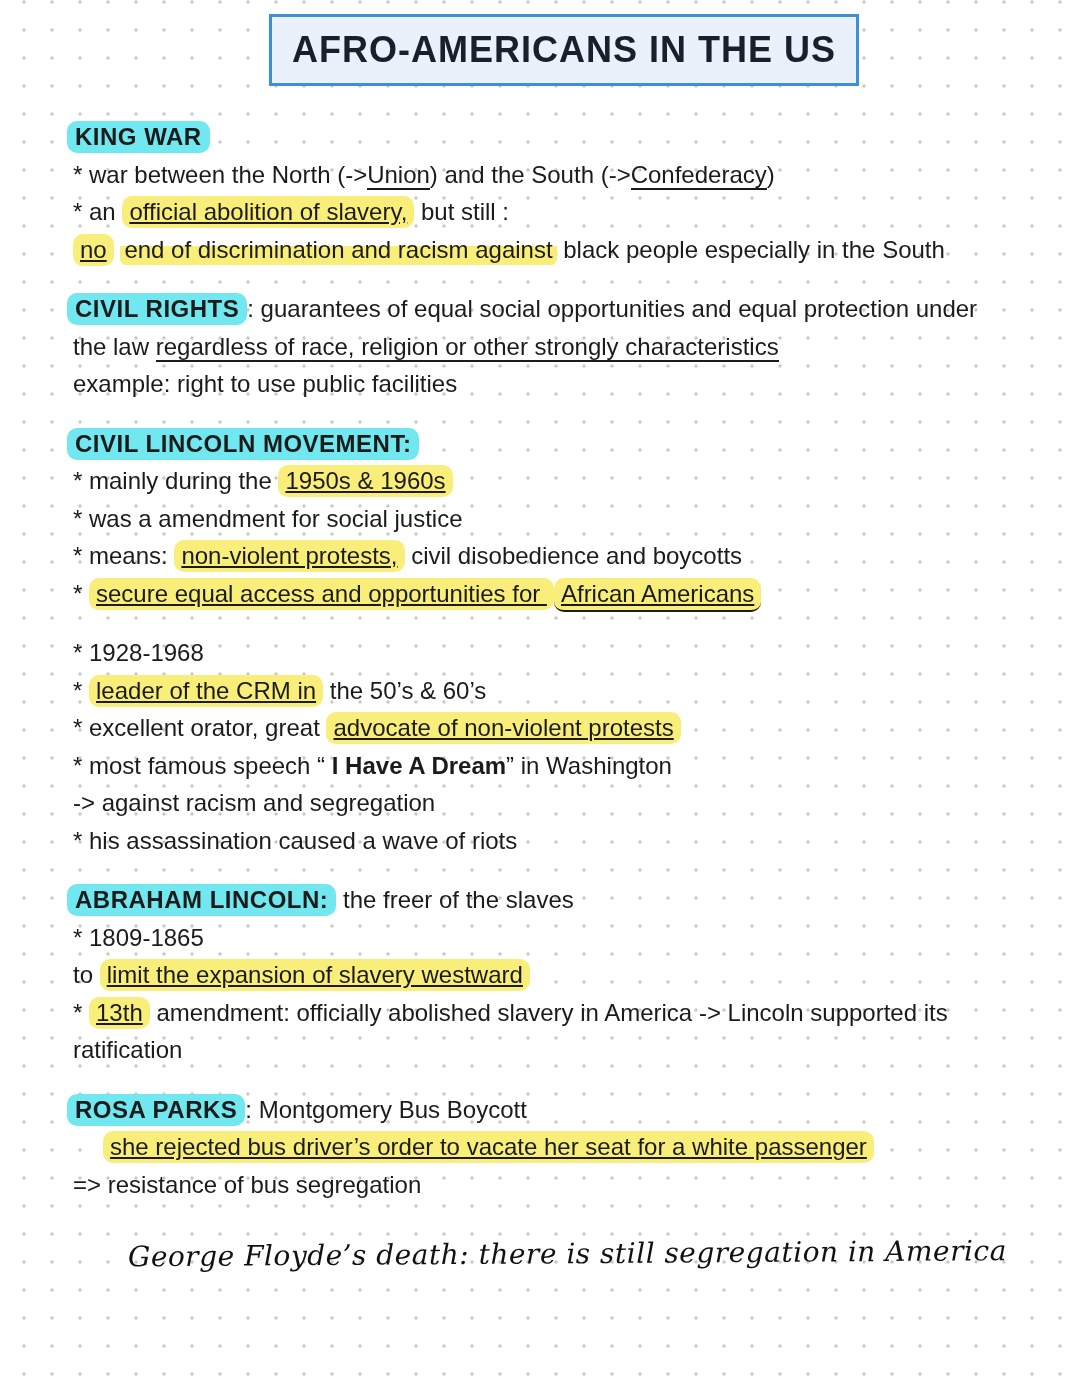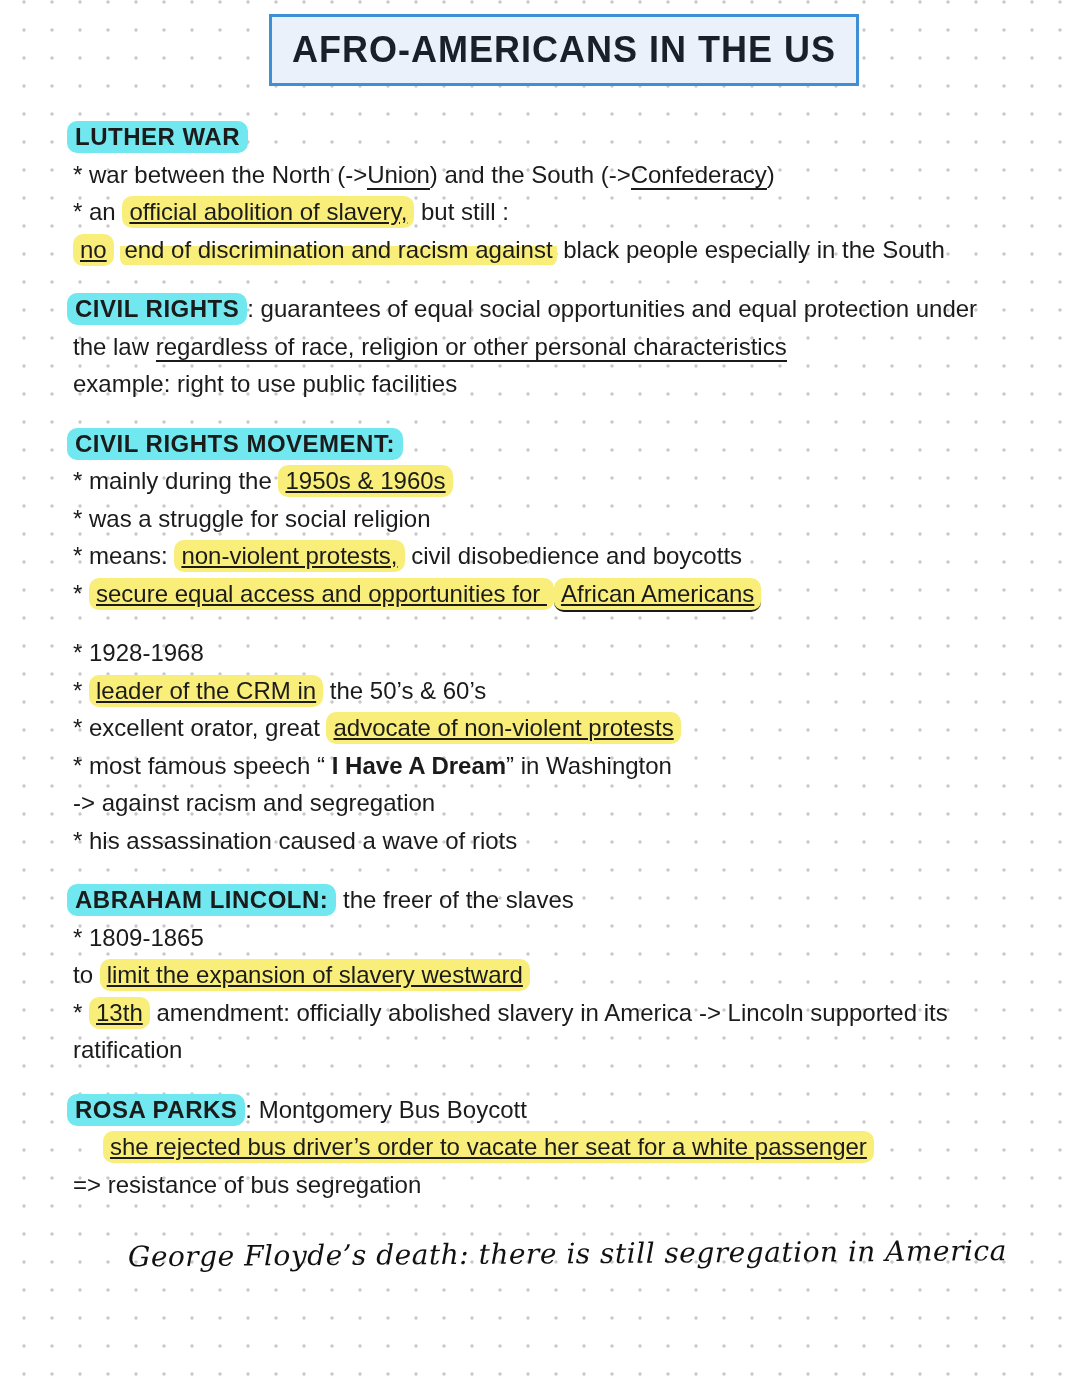--- a/index.html
+++ b/index.html
@@ -74,34 +74,34 @@
     color: #111111;
   }
 </style>
 </head>
 <body>
 
 <div class="page">
   <div class="title-box">AFRO-AMERICANS IN THE US</div>
   <main>
       <section class="note-section">
-        <div class="line"><span class="hl-c heading">LUTHER WAR</span></div>
+        <div class="line"><span class="hl-c heading">KING WAR</span></div>
         <div class="line"><span>* war between the North (-&gt;</span><span class="ul">Union</span><span>) and the South (-&gt;</span><span class="ul">Confederacy</span><span>)</span></div>
         <div class="line"><span>* an </span><span class="hl-y">official abolition of slavery,</span><span> but still :</span></div>
         <div class="line"><span class="hl-y">no</span><span> </span><span class="hl-yp">end of discrimination and racism against</span><span> black people especially in the South</span></div>
       </section>
       <section class="note-section">
         <div class="line"><span class="hl-c heading">CIVIL RIGHTS</span><span>: guarantees of equal social opportunities and equal protection under</span></div>
-        <div class="line"><span>the law </span><span class="ul">regardless of race, religion or other personal characteristics</span></div>
+        <div class="line"><span>the law </span><span class="ul">regardless of race, religion or other strongly characteristics</span></div>
         <div class="line"><span>example: right to use public facilities</span></div>
       </section>
       <section class="note-section">
-        <div class="line"><span class="hl-c heading">CIVIL RIGHTS MOVEMENT:</span></div>
+        <div class="line"><span class="hl-c heading">CIVIL LINCOLN MOVEMENT:</span></div>
         <div class="line"><span>* mainly during the </span><span class="hl-y">1950s &amp; 1960s</span></div>
-        <div class="line"><span>* was a struggle for social religion</span></div>
+        <div class="line"><span>* was a amendment for social justice</span></div>
         <div class="line"><span>* means: </span><span class="hl-y">non-violent protests,</span><span> civil disobedience and boycotts</span></div>
         <div class="line"><span>* </span><span class="hl-y">secure equal access and opportunities for </span><span class="hl-y ul">African Americans</span></div>
       </section>
       <section class="note-section">
         <div class="line"><span>* 1928-1968</span></div>
         <div class="line"><span>* </span><span class="hl-y">leader of the CRM in</span><span> the 50’s &amp; 60’s</span></div>
         <div class="line"><span>* excellent orator, great </span><span class="hl-y">advocate of non-violent protests</span></div>
         <div class="line"><span>* most famous speech “ </span><span class="bold">I Have A Dream</span><span>” in Washington</span></div>
         <div class="line"><span>-&gt; against racism and segregation</span></div>
         <div class="line"><span>* his assassination caused a wave of riots</span></div>

